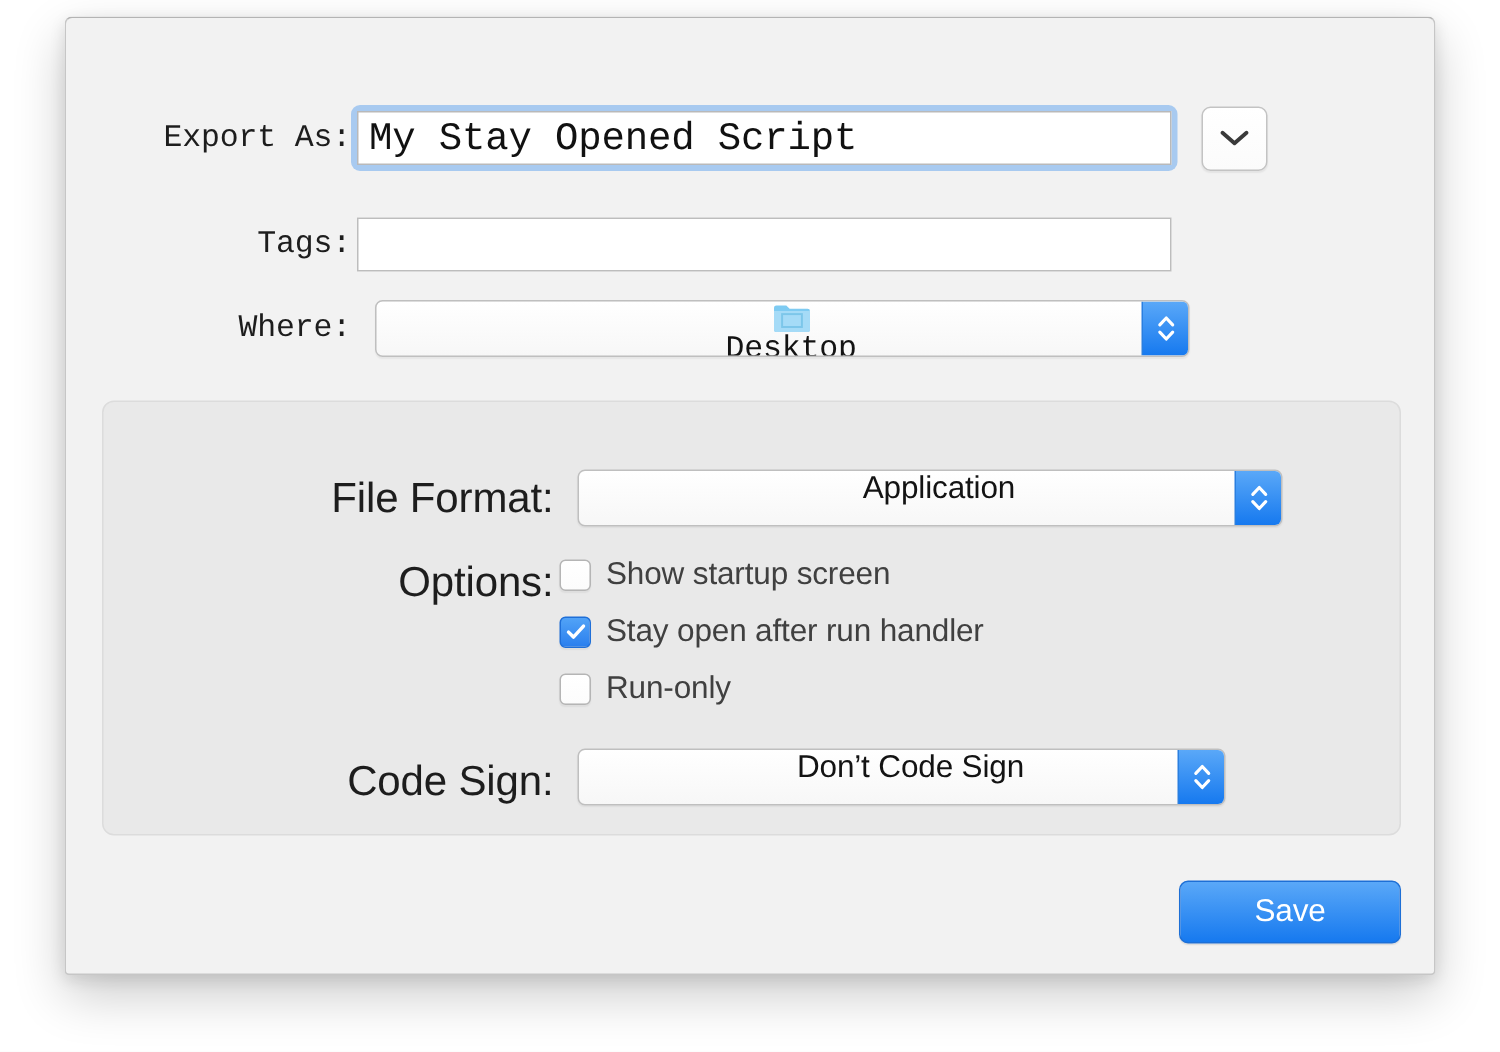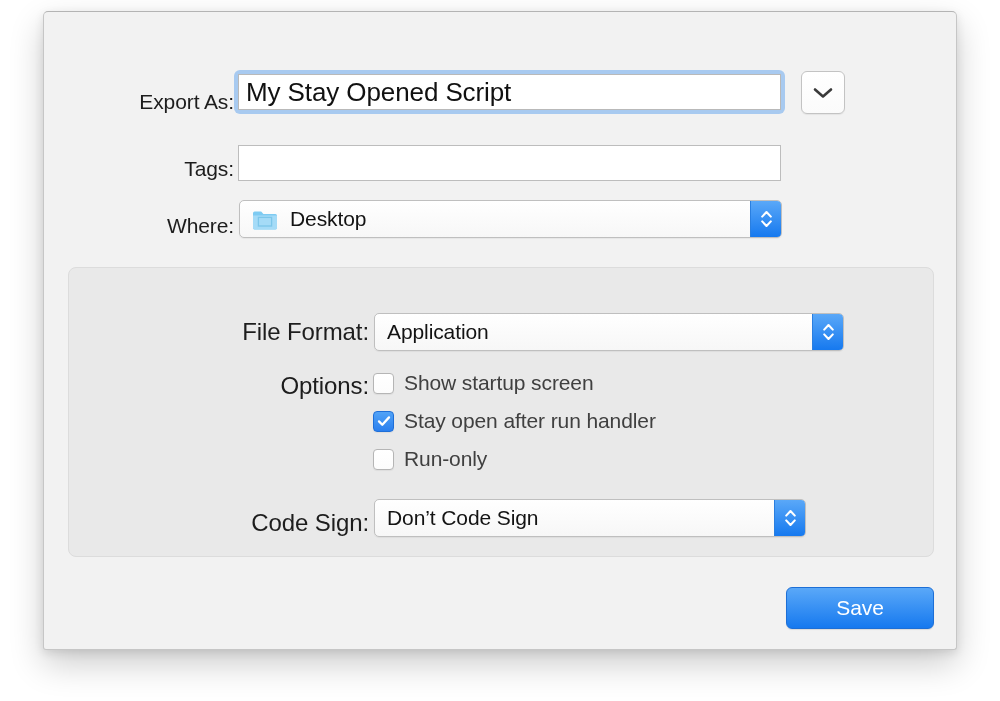--- a/index.html
+++ b/index.html
@@ -40,21 +40,22 @@
   .form-rows {
     position: absolute;
     left: 0;
     top: 0;
     width: 100%;
   }
 
   .row {
     position: absolute;
     display: flex;
-    align-items: flex-end;
+    align-items: center;
+    font-family: Liberation Mono, monospace;
   }
 
   .row-label {
     font-size: 21px;
     color: #1d1d1d;
     text-align: right;
     letter-spacing: -0.1px;
     white-space: nowrap;
   }
 
@@ -115,30 +116,31 @@
     font-size: 21px;
     color: #111111;
   }
 
   
   .row-where { left: 0px; top: 188px; width: 914px; }
   .row-where .row-label { width: 190px; }
 
   .popup {
     position: relative;
-    margin-left: 5px;
+    margin-left: 16px;
     height: 38px;
     background: linear-gradient(#ffffff, #f7f7f7);
     border: 1px solid #bfbfbf;
     border-radius: 5px;
     box-shadow: 0 1px 1px rgba(0,0,0,0.05);
     display: flex;
     align-items: center;
     box-sizing: border-box;
     overflow: hidden;
+    flex-direction: column;
   }
   .popup-text {
     font-size: 21px;
     color: #131313;
     letter-spacing: -0.1px;
     padding-left: 12px;
     white-space: nowrap;
   }
   .popup-arrows {
     position: absolute;
@@ -175,21 +177,21 @@
     border-radius: 8px;
     box-sizing: border-box;
   }
 
   .panel-row {
     position: absolute;
     display: flex;
     align-items: center;
   }
   .panel-label {
-    font-size: 24px;
+    font-size: 28px;
     color: #1d1d1d;
     text-align: right;
     letter-spacing: -0.1px;
     white-space: nowrap;
   }
 
   
   .row-format { left: 0px; top: 45px; width: 866px; }
   .row-format .panel-label { width: 300px; }
   .popup-format { width: 470px; }

